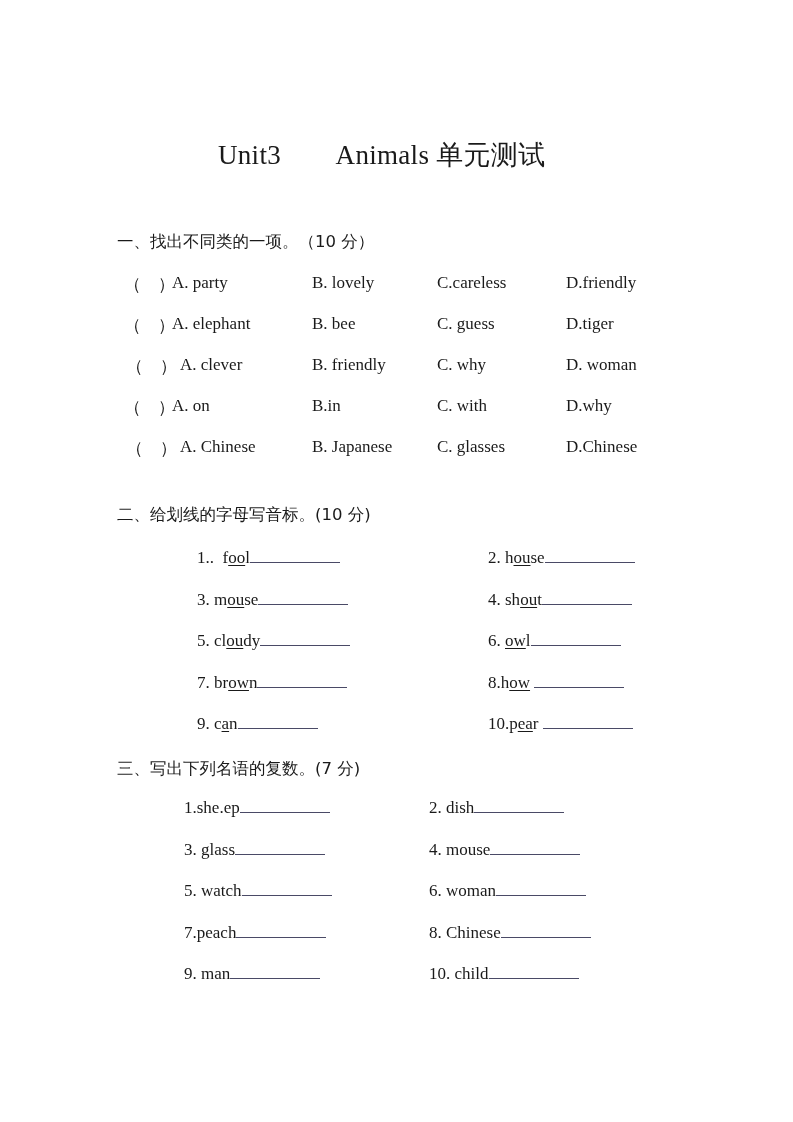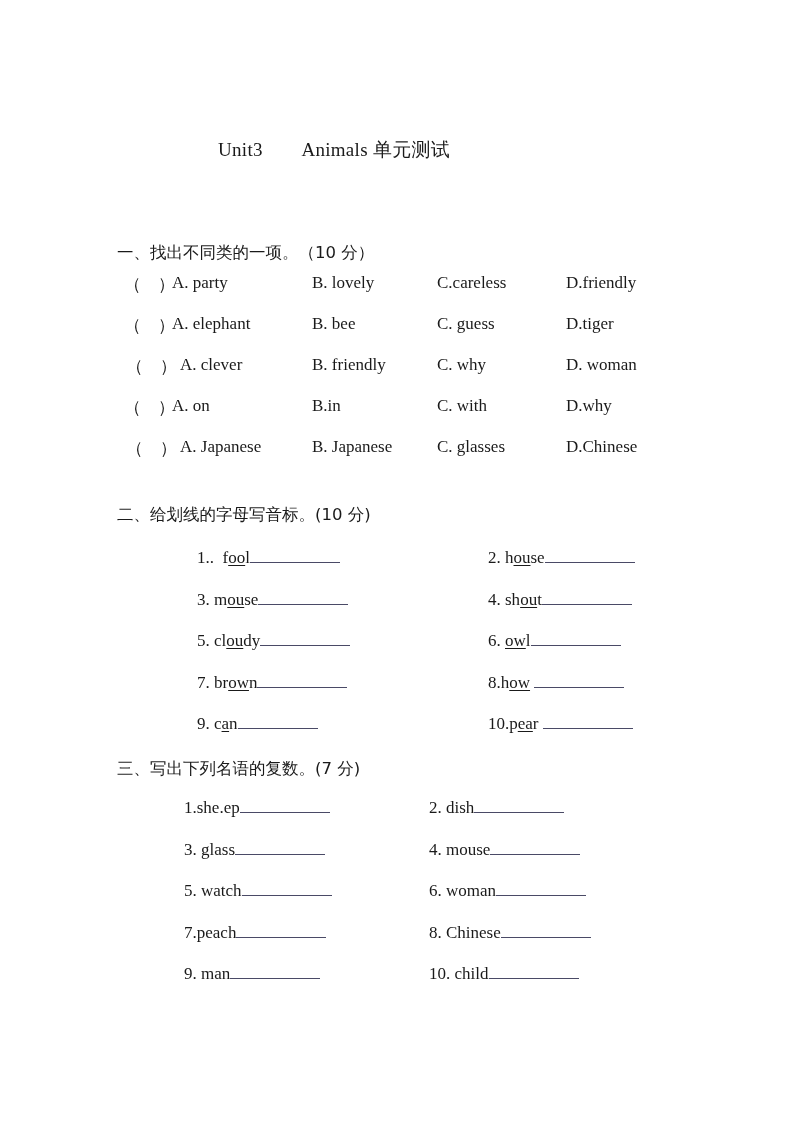--- a/index.html
+++ b/index.html
@@ -21,36 +21,36 @@
     width: 793px;
     height: 1122px;
     box-sizing: border-box;
   }
 
   
   .doc-title {
     position: absolute;
     left: 218px;
     top: 139px;
-    font-size: 19px;
+    font-size: 27px;
     letter-spacing: 0.3px;
     white-space: pre;
     line-height: 1.2;
   }
 
   
   .section-heading {
     position: absolute;
     left: 117px;
     font-size: 16.5px;
     font-family: "DejaVu Sans", "Liberation Sans", sans-serif;
     white-space: pre;
     line-height: 1.3;
   }
-  #sec1-heading { top: 242px; }
+  #sec1-heading { top: 231px; }
   #sec2-heading { top: 504px; }
   #sec3-heading { top: 758px; }
 
   
   .mc-list {
     position: absolute;
     left: 0;
     top: 273px;
     width: 793px;
   }
@@ -155,21 +155,21 @@
     <div class="mc-row">
       <span class="paren">（    ）</span>
       <span class="stem">A. on</span>
       <span class="opt-b">B.in</span>
       <span class="opt-c">C. with</span>
       <span class="opt-d">D.why</span>
     </div>
 
     <div class="mc-row indent">
       <span class="paren">（    ）</span>
-      <span class="stem">A. Japanese</span>
+      <span class="stem">A. Chinese</span>
       <span class="opt-b">B. Japanese</span>
       <span class="opt-c">C. glasses</span>
       <span class="opt-d">D.Chinese</span>
     </div>
 
   </div>
 
   <div class="section-heading" id="sec2-heading">二、给划线的字母写音标。(10 分)</div>
 
   <div class="fib-list" id="sec2-list">

